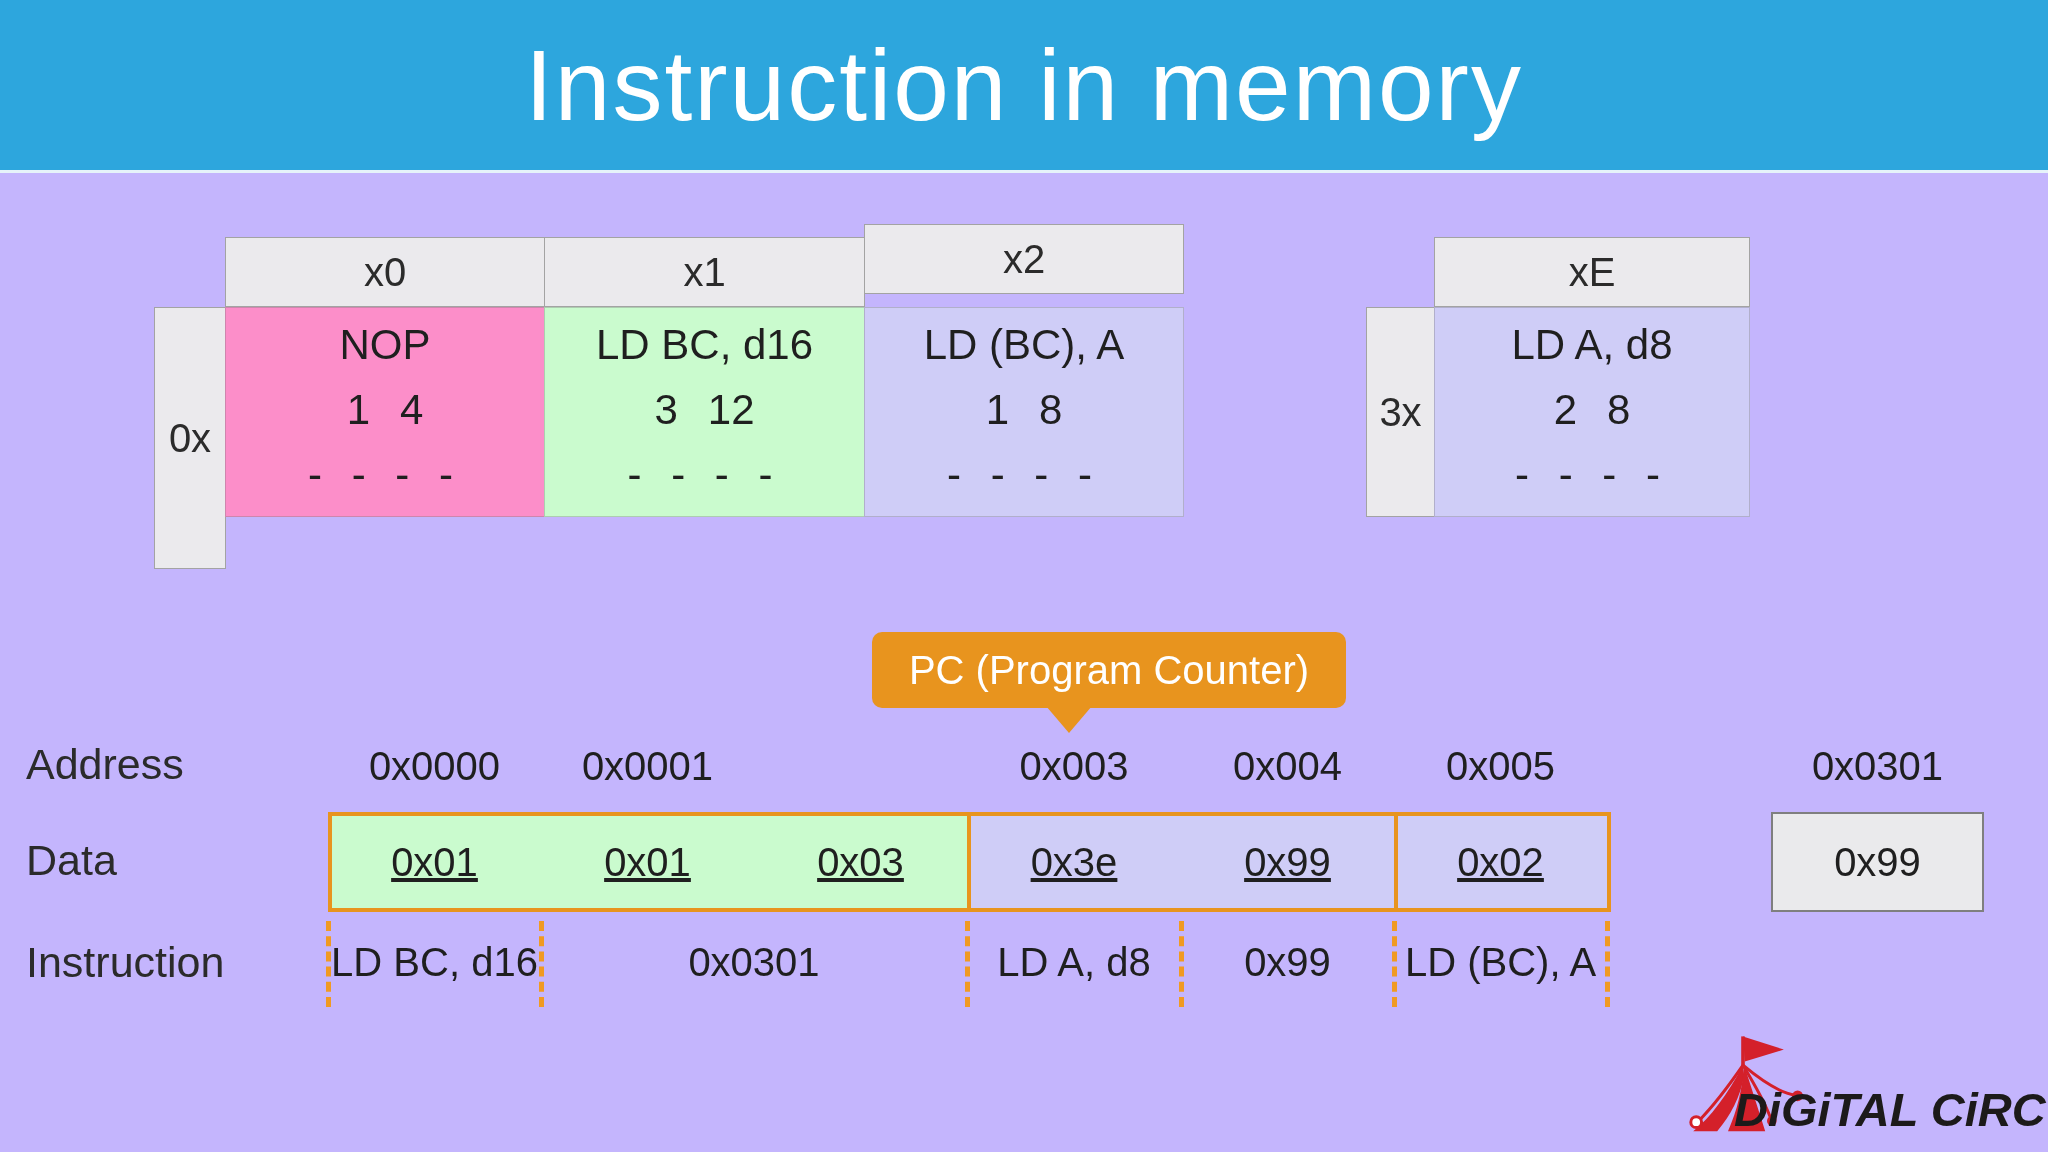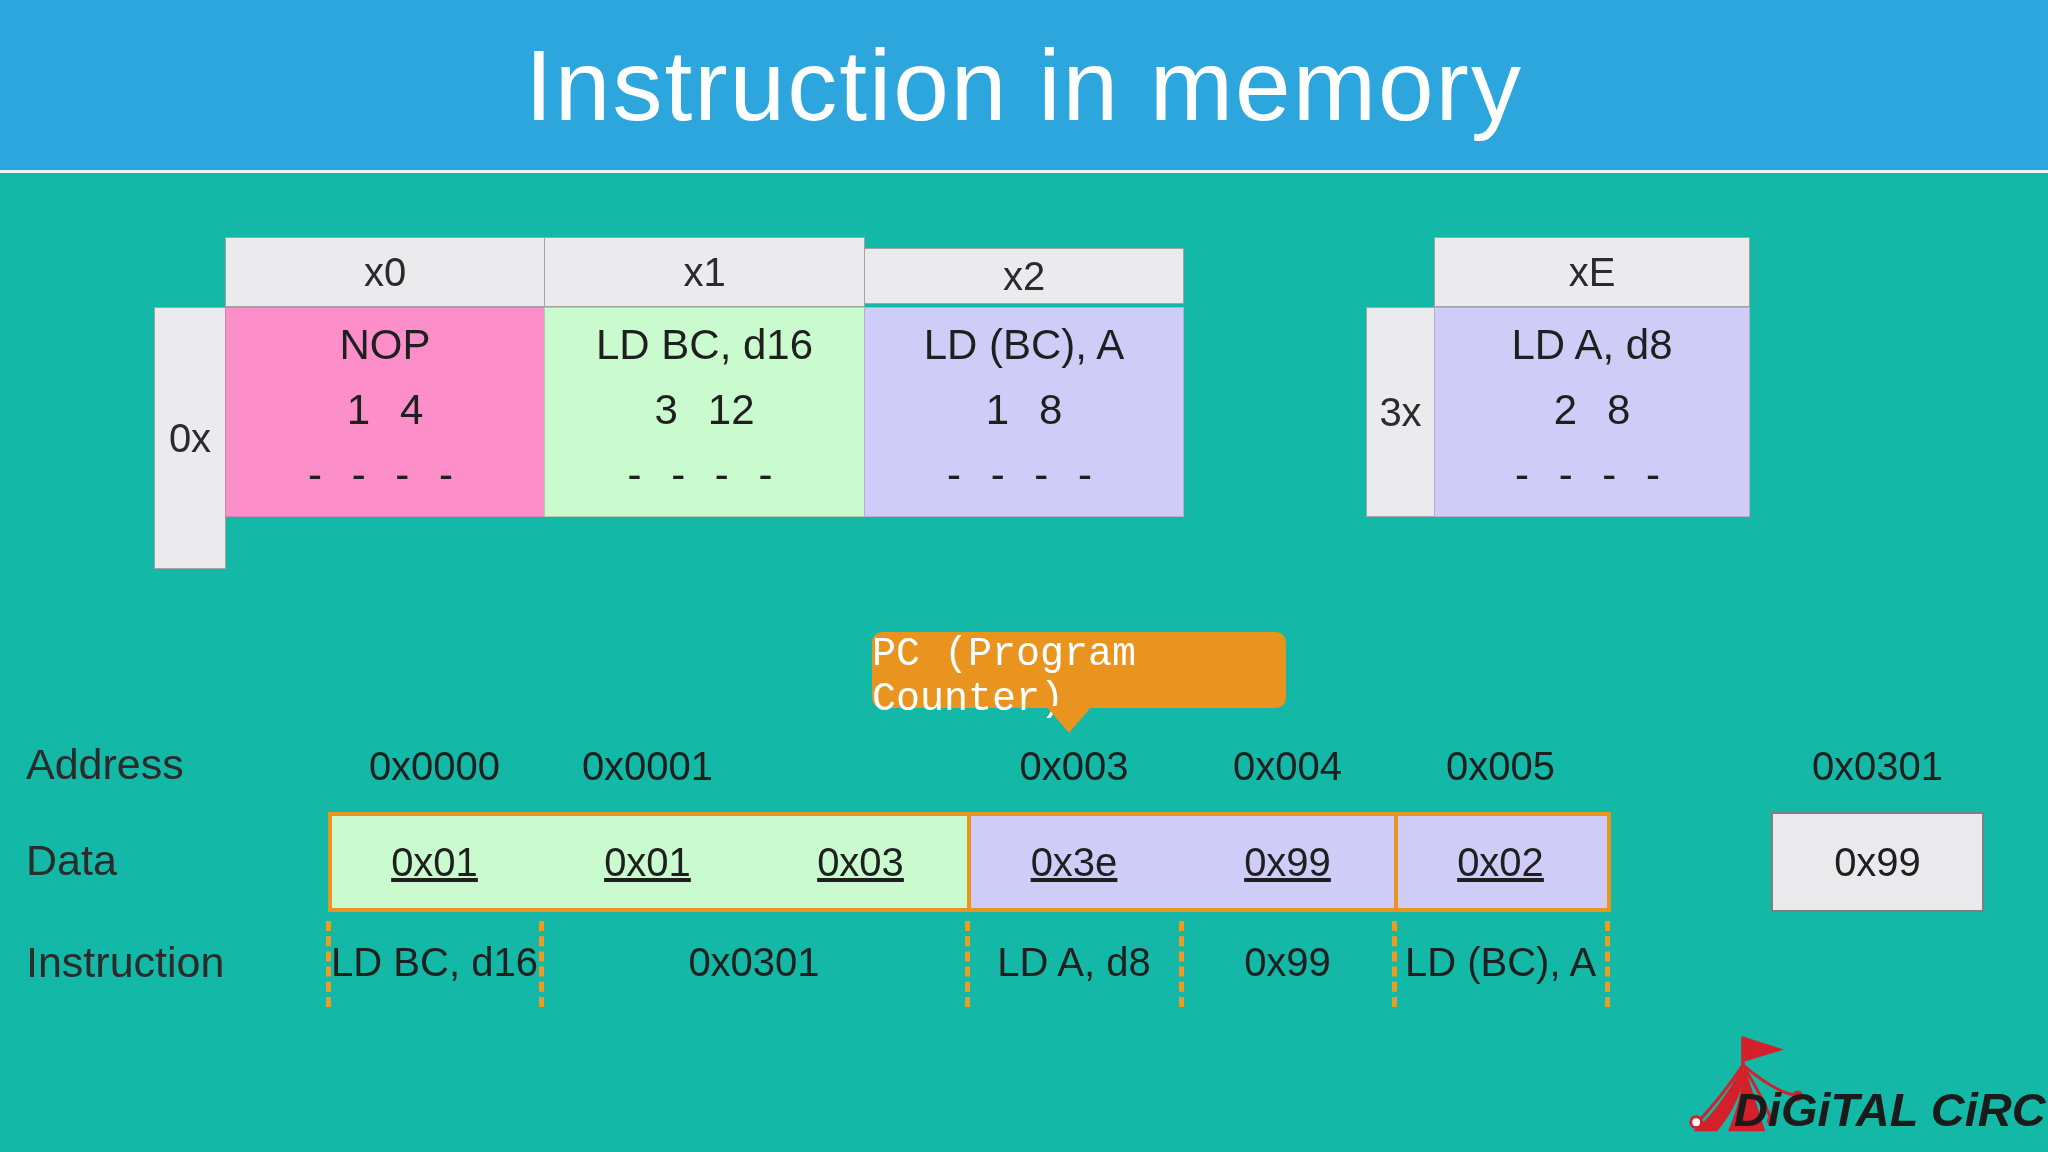--- a/index.html
+++ b/index.html
@@ -1,18 +1,18 @@
 <!DOCTYPE html>
 <html><head>
 <meta charset="utf-8">
 <style>
   html,body{margin:0;padding:0;background:#ffffff;}
   .slide{
     position:relative;width:2048px;height:1152px;overflow:hidden;
-    font-family:"Liberation Sans",sans-serif;color:#222;background:#14b8a6;
+    font-family:"Liberation Sans",sans-serif;color:#222;background:#c4b5fd;
   }
   
   .title-bar{
     position:absolute;left:0;top:0;width:2048px;height:170px;
     background:#2da6dd;display:flex;align-items:center;justify-content:center;
     border-bottom:3px solid #e6f3fa;
   }
   .title-bar h1{
     margin:0;font-size:100px;font-weight:300;color:#ffffff;letter-spacing:2px;
   }
@@ -29,24 +29,24 @@
     font-size:42px;color:#1f1f1f;
   }
   .op-name{line-height:1;}
   .op-nums{display:flex;gap:30px;line-height:1;}
   .op-flags{line-height:1;letter-spacing:9px;font-size:42px;}
   .bg-pink{background:#fc8ec9;}
   .bg-green{background:#cafbce;}
   .bg-purple{background:#cfcdf7;}
   
   .pc-badge{
-    position:absolute;left:872px;top:632px;width:414px;height:76px;
+    position:absolute;left:872px;top:632px;width:474px;height:76px;
     background:#e8941e;border-radius:10px;
-    display:flex;justify-content:center;
-    color:#ffffff;font-size:40px;font-family:Liberation Mono, monospace;
+    display:flex;align-items:center;justify-content:center;
+    color:#ffffff;font-size:40px;
   }
   .pc-pointer{
     position:absolute;left:1046px;top:706px;width:0;height:0;
     border-left:23px solid transparent;border-right:23px solid transparent;
     border-top:27px solid #e8941e;
   }
   
   .row-label{position:absolute;left:26px;font-size:43px;color:#2b2b2b;}
   .addr-val,.data-val,.instr-val{
     position:absolute;display:flex;align-items:center;justify-content:center;
@@ -82,21 +82,21 @@
 
 <div class="slide">
 
   <div class="title-bar">
     <h1>Instruction in memory</h1>
   </div>
 
   <div>
     <div class="hdr-cell" style="left:225px;top:237px;width:320px;height:70px;">x0</div>
     <div class="hdr-cell" style="left:544px;top:237px;width:321px;height:70px;">x1</div>
-    <div class="hdr-cell" style="left:864px;top:248px;width:320px;height:56px;">x2</div>
+    <div class="hdr-cell" style="left:864px;top:224px;width:320px;height:70px;">x2</div>
     <div class="rowlabel-cell" style="left:154px;top:307px;width:72px;height:262px;">0x</div>
 
     <div class="op-cell bg-pink" style="left:225px;width:320px;">
       <span class="op-name">NOP</span>
       <span class="op-nums">
         <span>1</span>
         <span>4</span>
       </span>
       <span class="op-flags">- - - -</span>
     </div>

